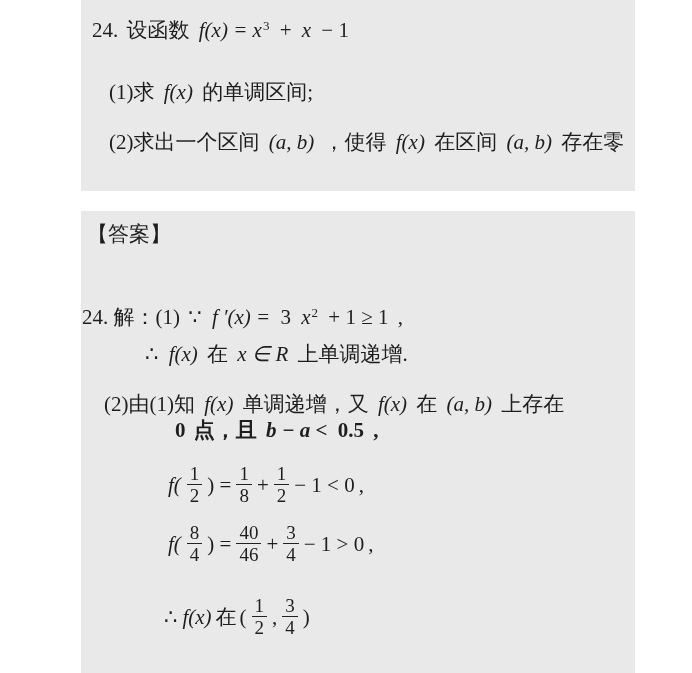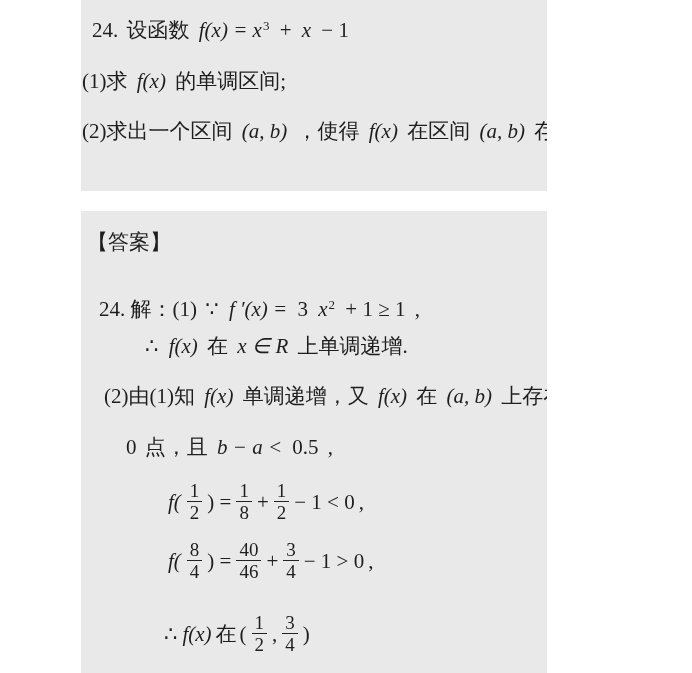--- a/index.html
+++ b/index.html
@@ -7,21 +7,21 @@
   body {
     width: 692px; height: 673px;
     position: relative;
     background: var(--bg, #ffffff);
     color: var(--ink, #1e1e1e);
     font-family: "Liberation Serif", serif;
     overflow: hidden;
   }
   .panel {
     position: absolute;
-    left: 81px; width: 466px;
+    left: 81px; width: 554px;
     background: var(--panel, #e9e9e9);
     overflow: hidden;
   }
   .panel-problem { top: 0; height: 191px; }
   .panel-answer  { top: 211px; height: 462px; }
 
   .line {
     white-space: nowrap;
     font-size: 21px;
     line-height: 26px;
@@ -34,30 +34,30 @@
   
   .frac { display: inline-block; text-align: center; vertical-align: middle; margin: 0 3px; }
   .fnum { display: block; font-size: 19px; line-height: 21px; padding: 0 3px; }
   .fden { display: block; font-size: 19px; line-height: 22px; padding: 0 3px; border-top: 1.6px solid #222; }
 
   
   .line-eq { display: flex; align-items: center; }
 
   
   .p-l1 { margin-top: 13px; padding-left: 9px;  }
-  .p-l2 { margin-top: 25px; }
-  .p-l3 { margin-top: 23px; line-height: 28px; }
+  .p-l2 { margin-top: 36px; padding-left: 27px; }
+  .p-l3 { margin-top: 23px; padding-left: 27px; line-height: 28px; }
   .p-l4 { margin-top: 22px; padding-left: 46px; }
 
   
-  .a-h   { margin-top: 18px; padding-left: 5px; }
-  .a-s1  { margin-top: 36px; padding-left: 17px;  line-height: 28px; }
+  .a-h   { margin-top: 10px; padding-left: 5px; }
+  .a-s1  { margin-top: 52px; padding-left: 0;  line-height: 28px; }
   .a-s2  { margin-top: 10px; padding-left: 62px; }
   .a-s3  { margin-top: 24px; padding-left: 22px; }
-  .a-s4  { margin-top: 25px; padding-left: 43px; }
+  .a-s4  { padding-left: 92px; font-weight: bold; }
   .a-e1  { margin-top: 18px; padding-left: 84px; height: 48px; }
   .a-e2  { margin-top: 10px; padding-left: 84px; height: 50px; }
   .a-c   { margin-top: 22px; padding-left: 81px; height: 52px; }
 </style>
 </head>
 <body style="--bg: #ffffff; --panel: #e9e9e9; --ink: #1e1e1e;">
 
 <div class="panel panel-problem">
 
   <div class="line p-l1">

